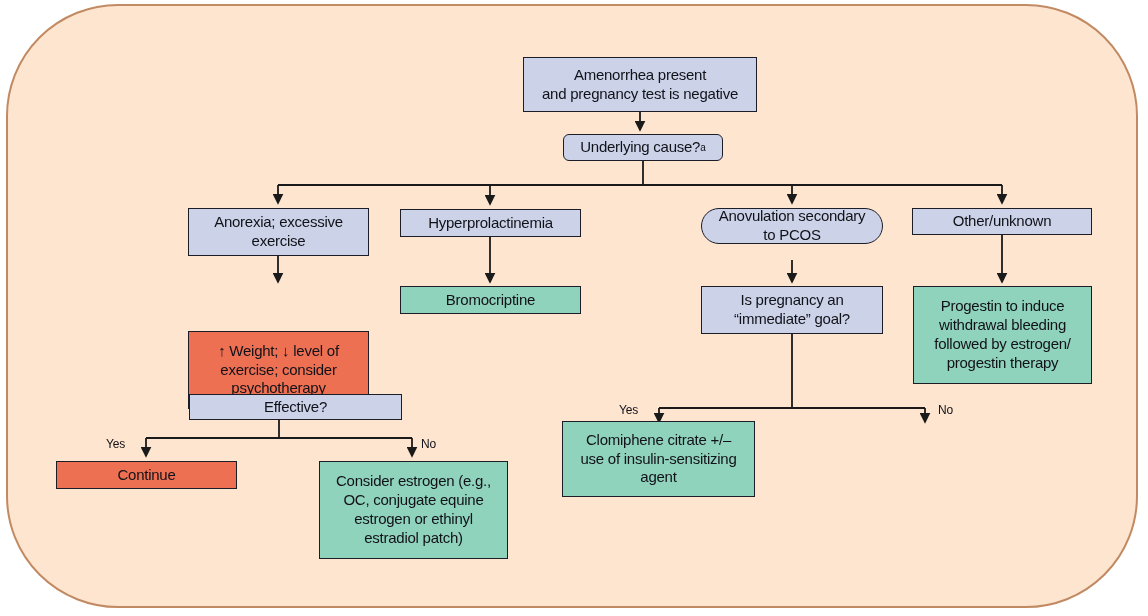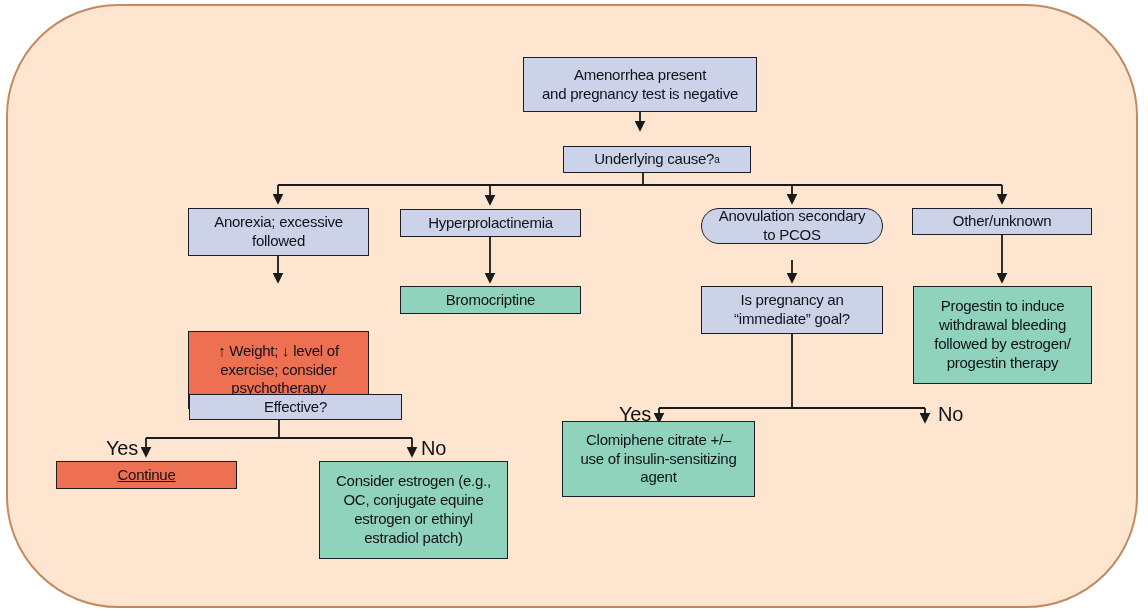--- a/index.html
+++ b/index.html
@@ -30,21 +30,21 @@
     display:flex;align-items:center;justify-content:center;
     text-align:center;white-space:pre-line;
     font-size:15px;line-height:1.26;letter-spacing:-0.25px;
     padding:2px 4px;
   }
   .q{background:var(--question-fill);}
   .t{background:var(--treatment-fill);}
   .a{background:var(--alert-fill);}
   .node sup{font-size:10px;line-height:0;letter-spacing:0;}
   .edge-label{
-    position:absolute;font-size:20px;letter-spacing:-0.2px;color:#111118;
+    position:absolute;font-size:12px;letter-spacing:-0.2px;color:#111118;
   }
 </style>
 </head>
 <body>
 
 <div class="canvas">
   <div class="frame"></div>
 
   <svg class="connectors" width="1148" height="616" viewBox="0 0 1148 616">
     <defs>
@@ -72,26 +72,26 @@
       <path d="M792,334 L792,408"></path>
       <path d="M659,408 L925,408"></path>
       <path d="M659,408 L659,422" marker-end="url(#arrow)"></path>
       <path d="M925,408 L925,422" marker-end="url(#arrow)"></path>
     </g>
   </svg>
 
   <div class="node q" style="left:523px;top:57px;width:234px;height:55px;">Amenorrhea present
 and pregnancy test is negative</div>
 
-  <div class="node q" style="left:563px;top:146px;width:188px;height:27px;">
+  <div class="node q" style="left:563px;top:134px;width:160px;height:27px;border-radius:6px;">
     <span>Underlying cause?</span><sup>a</sup>
   </div>
 
   <div class="node q" style="left:188px;top:208px;width:181px;height:48px;">Anorexia; excessive
-followed</div>
+exercise</div>
 
   <div class="node q" style="left:400px;top:209px;width:181px;height:28px;">Hyperprolactinemia</div>
 
   <div class="node q" style="left:701px;top:208px;width:182px;height:36px;border-radius:24px;">Anovulation secondary
 to PCOS</div>
 
   <div class="node q" style="left:912px;top:208px;width:180px;height:27px;">Other/unknown</div>
 
   <div class="node a" style="left:188px;top:287px;width:181px;height:78px;margin-top:44px;">↑ Weight; ↓ level of
 exercise; consider
@@ -102,21 +102,21 @@
   <div class="node t" style="left:913px;top:286px;width:179px;height:98px;">Progestin to induce
 withdrawal bleeding
 followed by estrogen/
 progestin therapy</div>
 
   <div class="node q" style="left:701px;top:286px;width:182px;height:48px;">Is pregnancy an
 “immediate” goal?</div>
 
   <div class="node q" style="left:189px;top:394px;width:213px;height:26px;">Effective?</div>
 
-  <div class="node a" style="left:56px;top:461px;width:181px;height:28px;text-decoration:underline;">Continue</div>
+  <div class="node a" style="left:56px;top:461px;width:181px;height:28px;">Continue</div>
 
   <div class="node t" style="left:319px;top:461px;width:189px;height:98px;">Consider estrogen (e.g.,
 OC, conjugate equine
 estrogen or ethinyl
 estradiol patch)</div>
 
   <div class="node t" style="left:562px;top:421px;width:193px;height:76px;">Clomiphene citrate +/–
 use of insulin-sensitizing
 agent</div>
 

